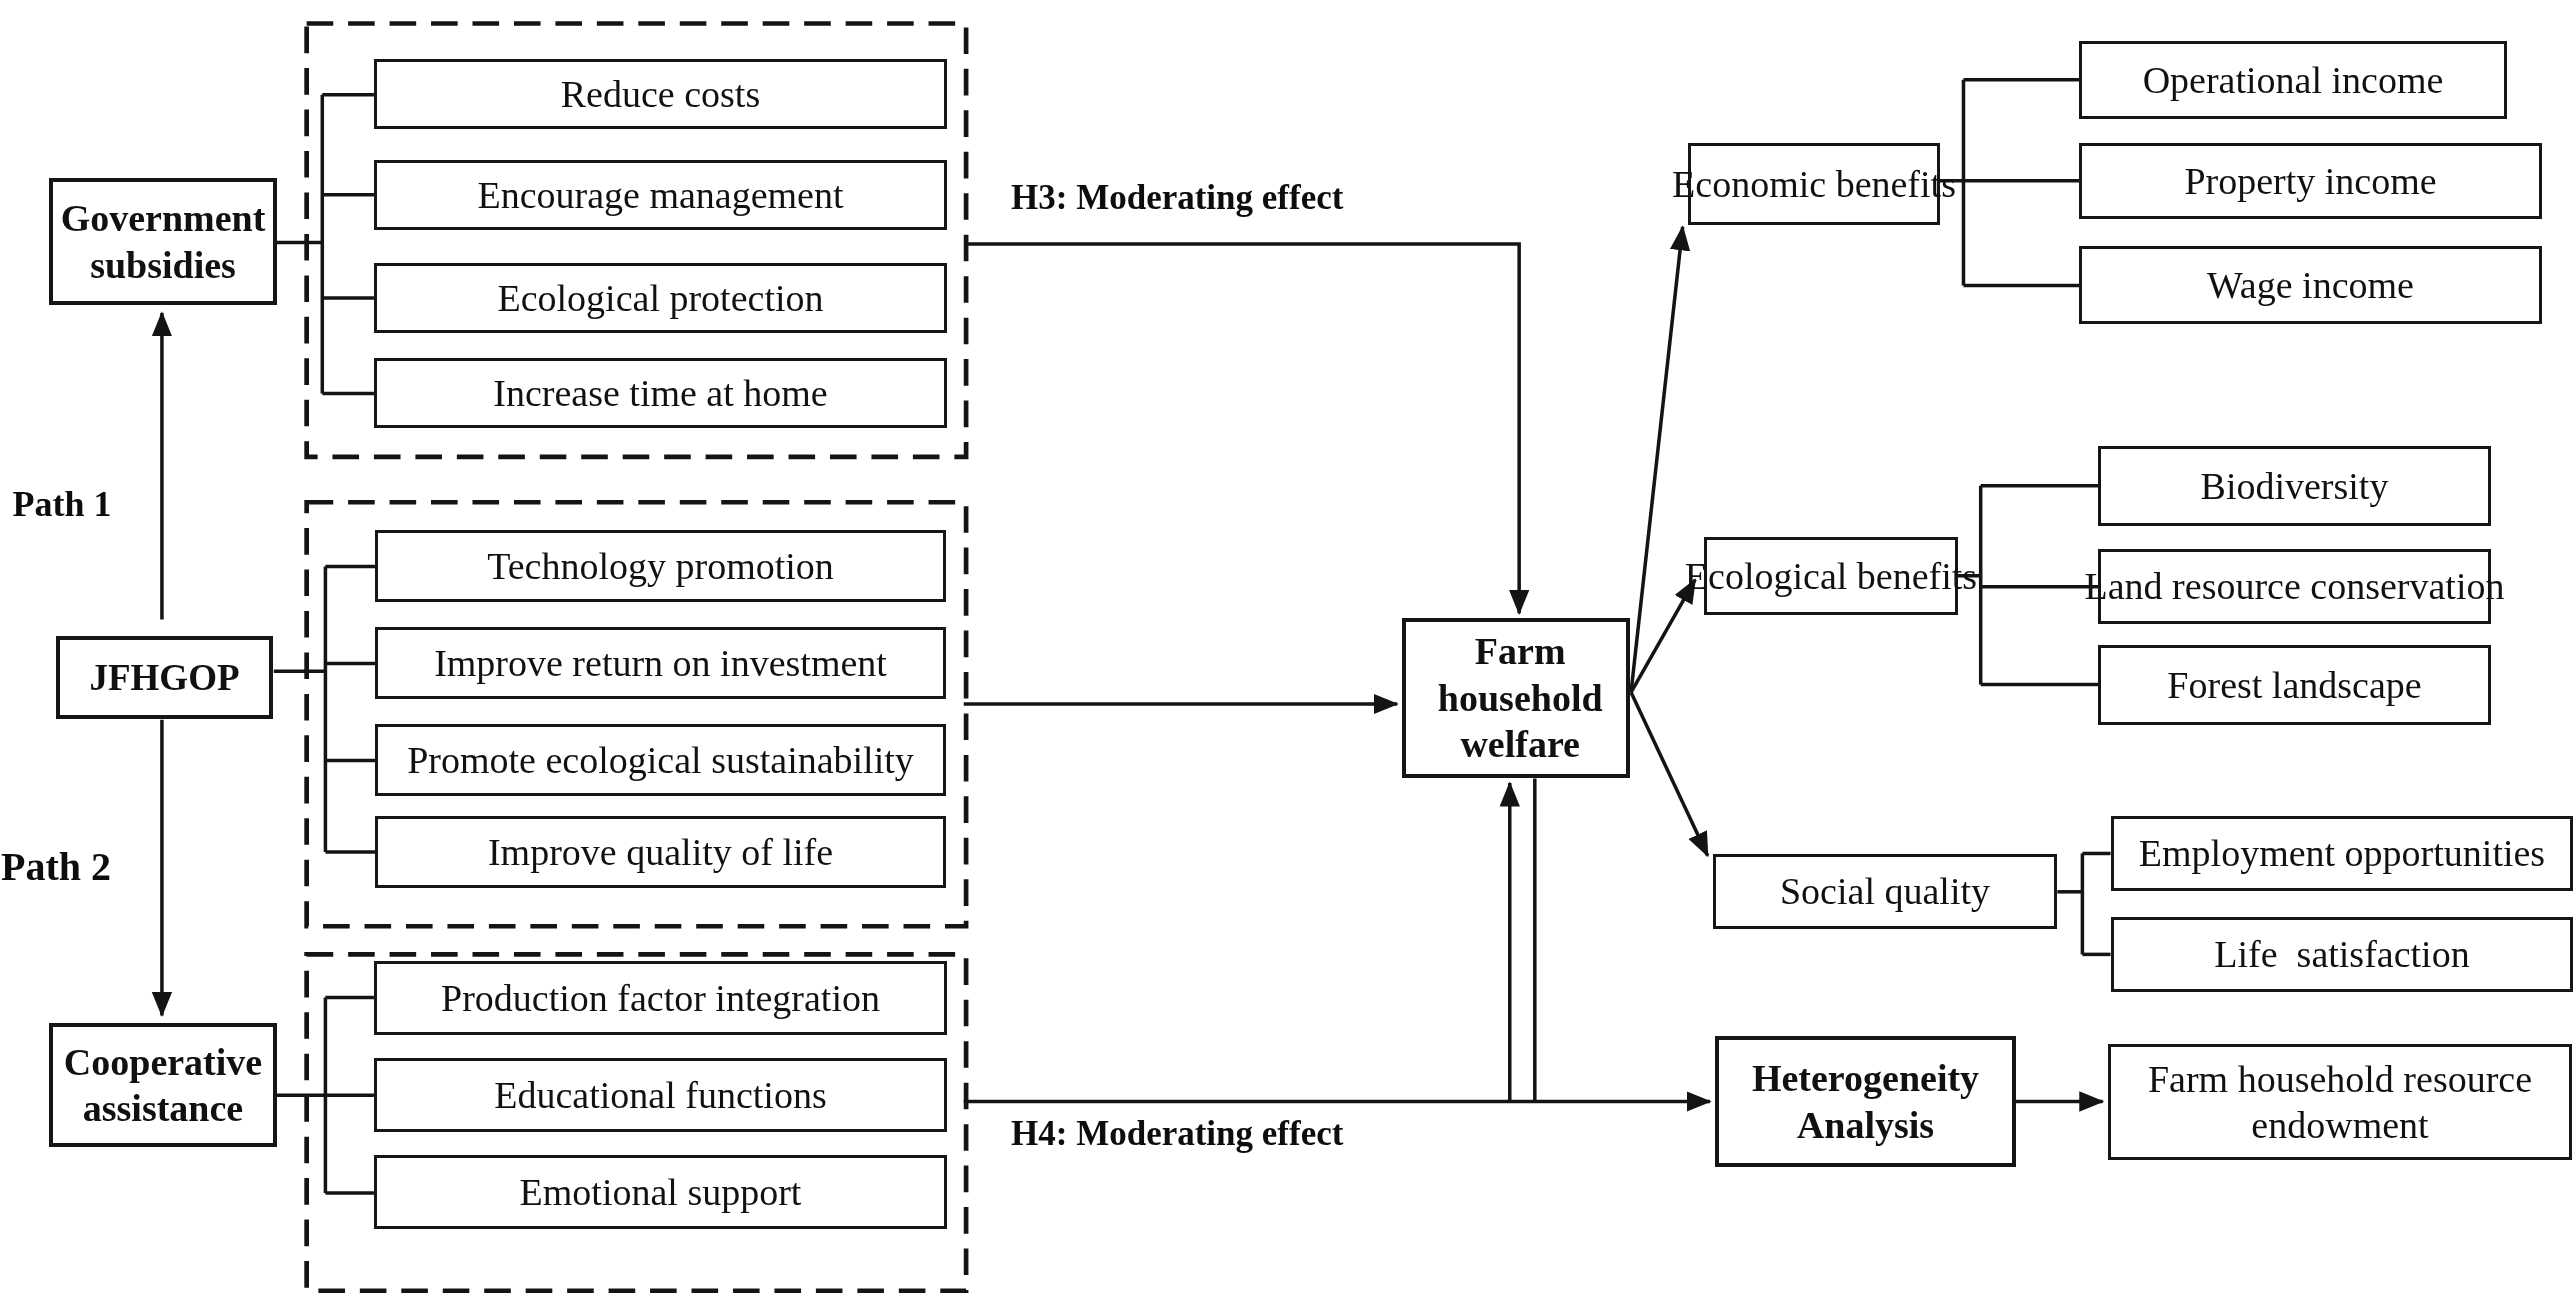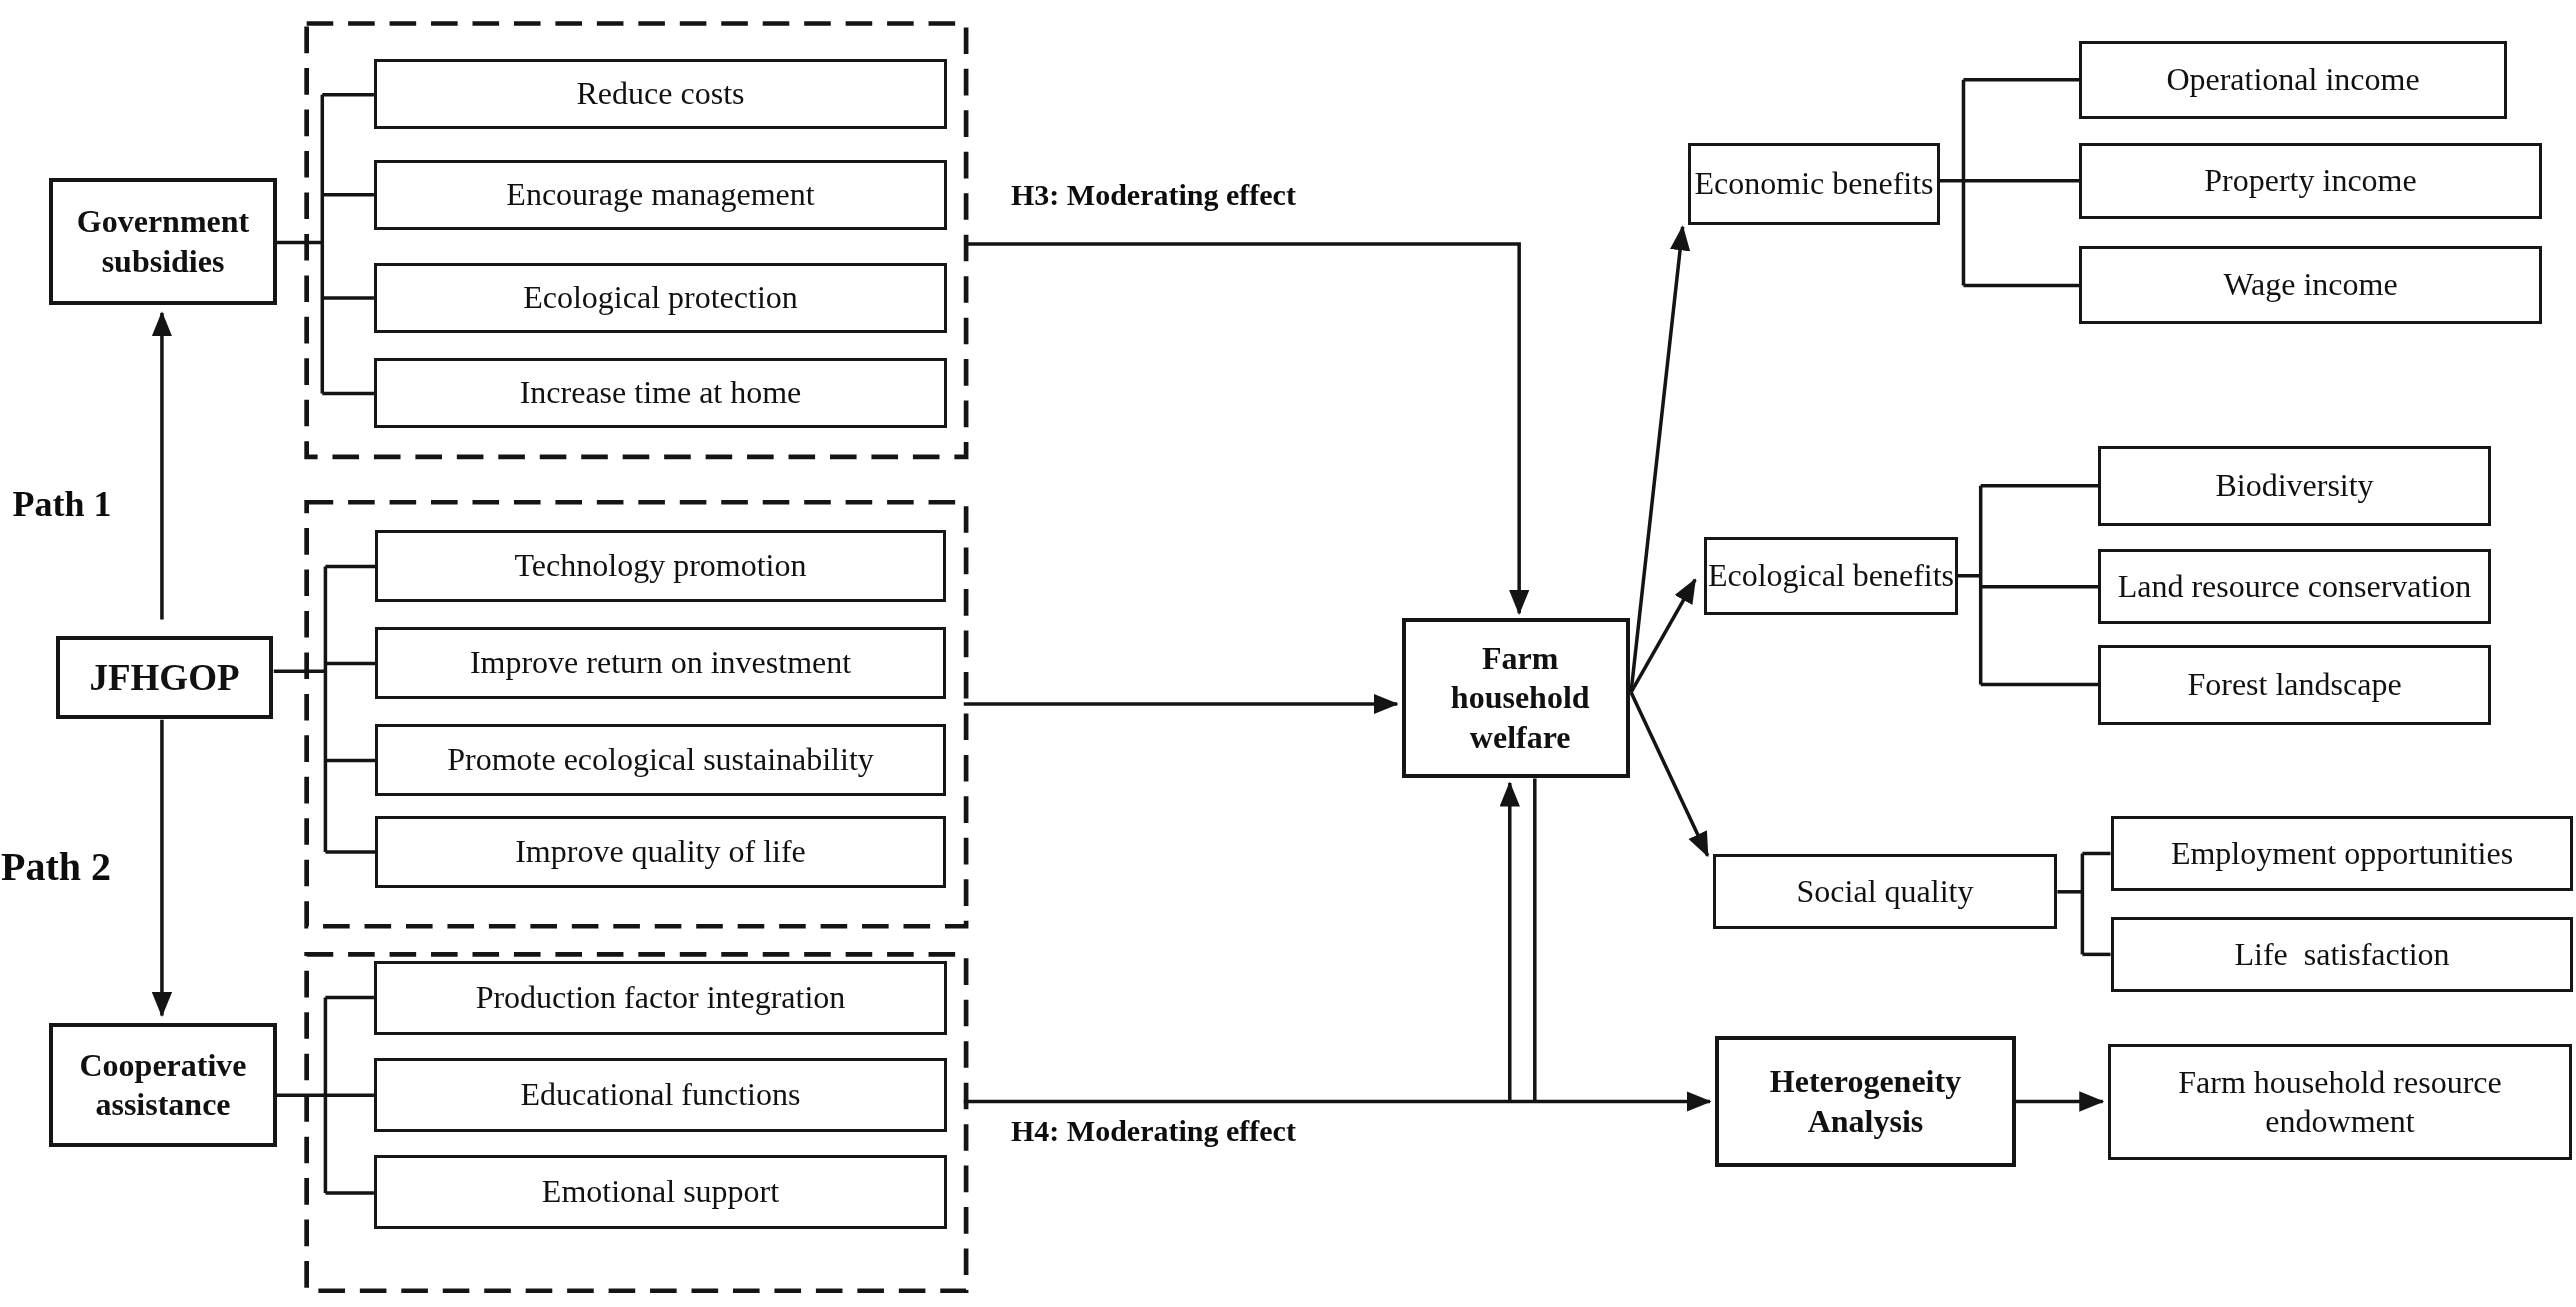--- a/index.html
+++ b/index.html
@@ -3,27 +3,27 @@
 <meta charset="utf-8">
 <style>
   html,body{margin:0;padding:0;background:#ffffff;}
   #canvas{
     position:relative;width:2576px;height:1308px;background:#ffffff;overflow:hidden;
     font-family:"Liberation Serif","DejaVu Serif",serif;color:#111111;
   }
   .box{
     position:absolute;display:flex;align-items:center;justify-content:center;
     text-align:center;background:#ffffff;border:3.9px solid #161616;
-    font-size:32px;line-height:1.22;white-space:pre;box-sizing:border-box;
+    font-size:38px;line-height:1.22;white-space:pre;box-sizing:border-box;
   }
   .thick{border-width:4.7px;}
   .bold{font-weight:bold;}
   .wrap{white-space:normal;padding:0 15.6px;}
   .floating-label{
-    position:absolute;font-weight:bold;font-size:30px;white-space:pre;color:#0d0d0d;
+    position:absolute;font-weight:bold;font-size:35px;white-space:pre;color:#0d0d0d;
   }
   #connector-layer{position:absolute;left:0;top:0;width:2576px;height:1308px;}
   #connector-layer path, #connector-layer rect{fill:none;stroke:#141414;stroke-width:4.5px;}
   #connector-layer rect{stroke-width:6px;stroke-dasharray:34 19;}
   #arrowhead path{fill:#141414;stroke:none;}
 
   
   #gov      {left:49px;  top:178px;  width:228px; height:127px;}
   #jfhgop   {left:56px;  top:636px;  width:217px; height:83px; font-size:37px;}
   #coop     {left:49px;  top:1023px; width:228px; height:124px;}

